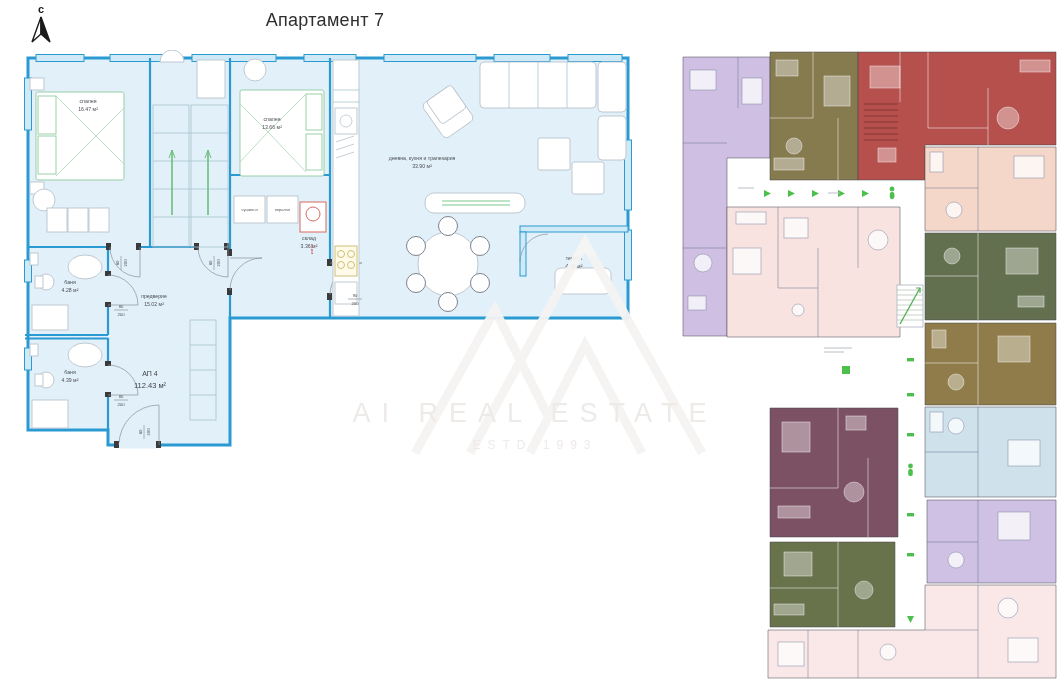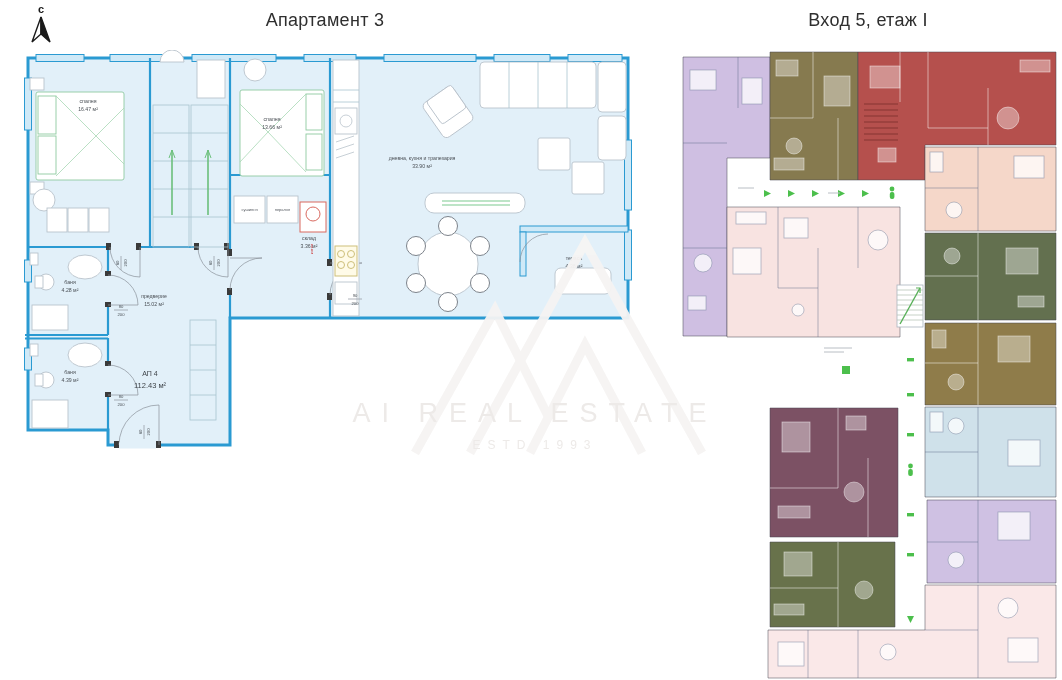--- a/index.html
+++ b/index.html
@@ -30,22 +30,21 @@
   .ru-divD{stroke:rgba(255,255,255,.5);stroke-width:1;fill:none;}
   .ru-furnL{fill:rgba(255,255,255,.75);stroke:rgba(120,132,158,.6);stroke-width:.8;}
   .ru-furnD{fill:rgba(255,255,255,.38);stroke:rgba(255,255,255,.55);stroke-width:.8;}
   .txtline{stroke:#9aa0a8;stroke-width:.8;}
 </style>
 </head>
 <body>
 
 <div id="canvas">
 
-  <div class="plan-title" id="title-left">Апартамент 3</div>
-  <div class="plan-title" id="title-right">Вход 5, етаж I</div>
+  <div class="plan-title" id="title-left">Апартамент 7</div>
 
   <svg style="position:absolute;left:26px;top:2px;" width="30" height="44" viewBox="0 0 30 44">
     <text x="15" y="11" style="font-size:11px;font-weight:bold;fill:#1a1a1a;text-anchor:middle;">с</text>
     <g>
       <polygon points="15,15 6,40 15,32" fill="#ffffff" stroke="#1a1a1a" stroke-width="1.4"></polygon>
       <polygon points="15,15 24,40 15,32" fill="#1a1a1a" stroke="#1a1a1a" stroke-width="1.4"></polygon>
     </g>
   </svg>
 
   <svg style="position:absolute;left:22px;top:50px;z-index:1;" width="615" height="405" viewBox="0 0 615 405">

